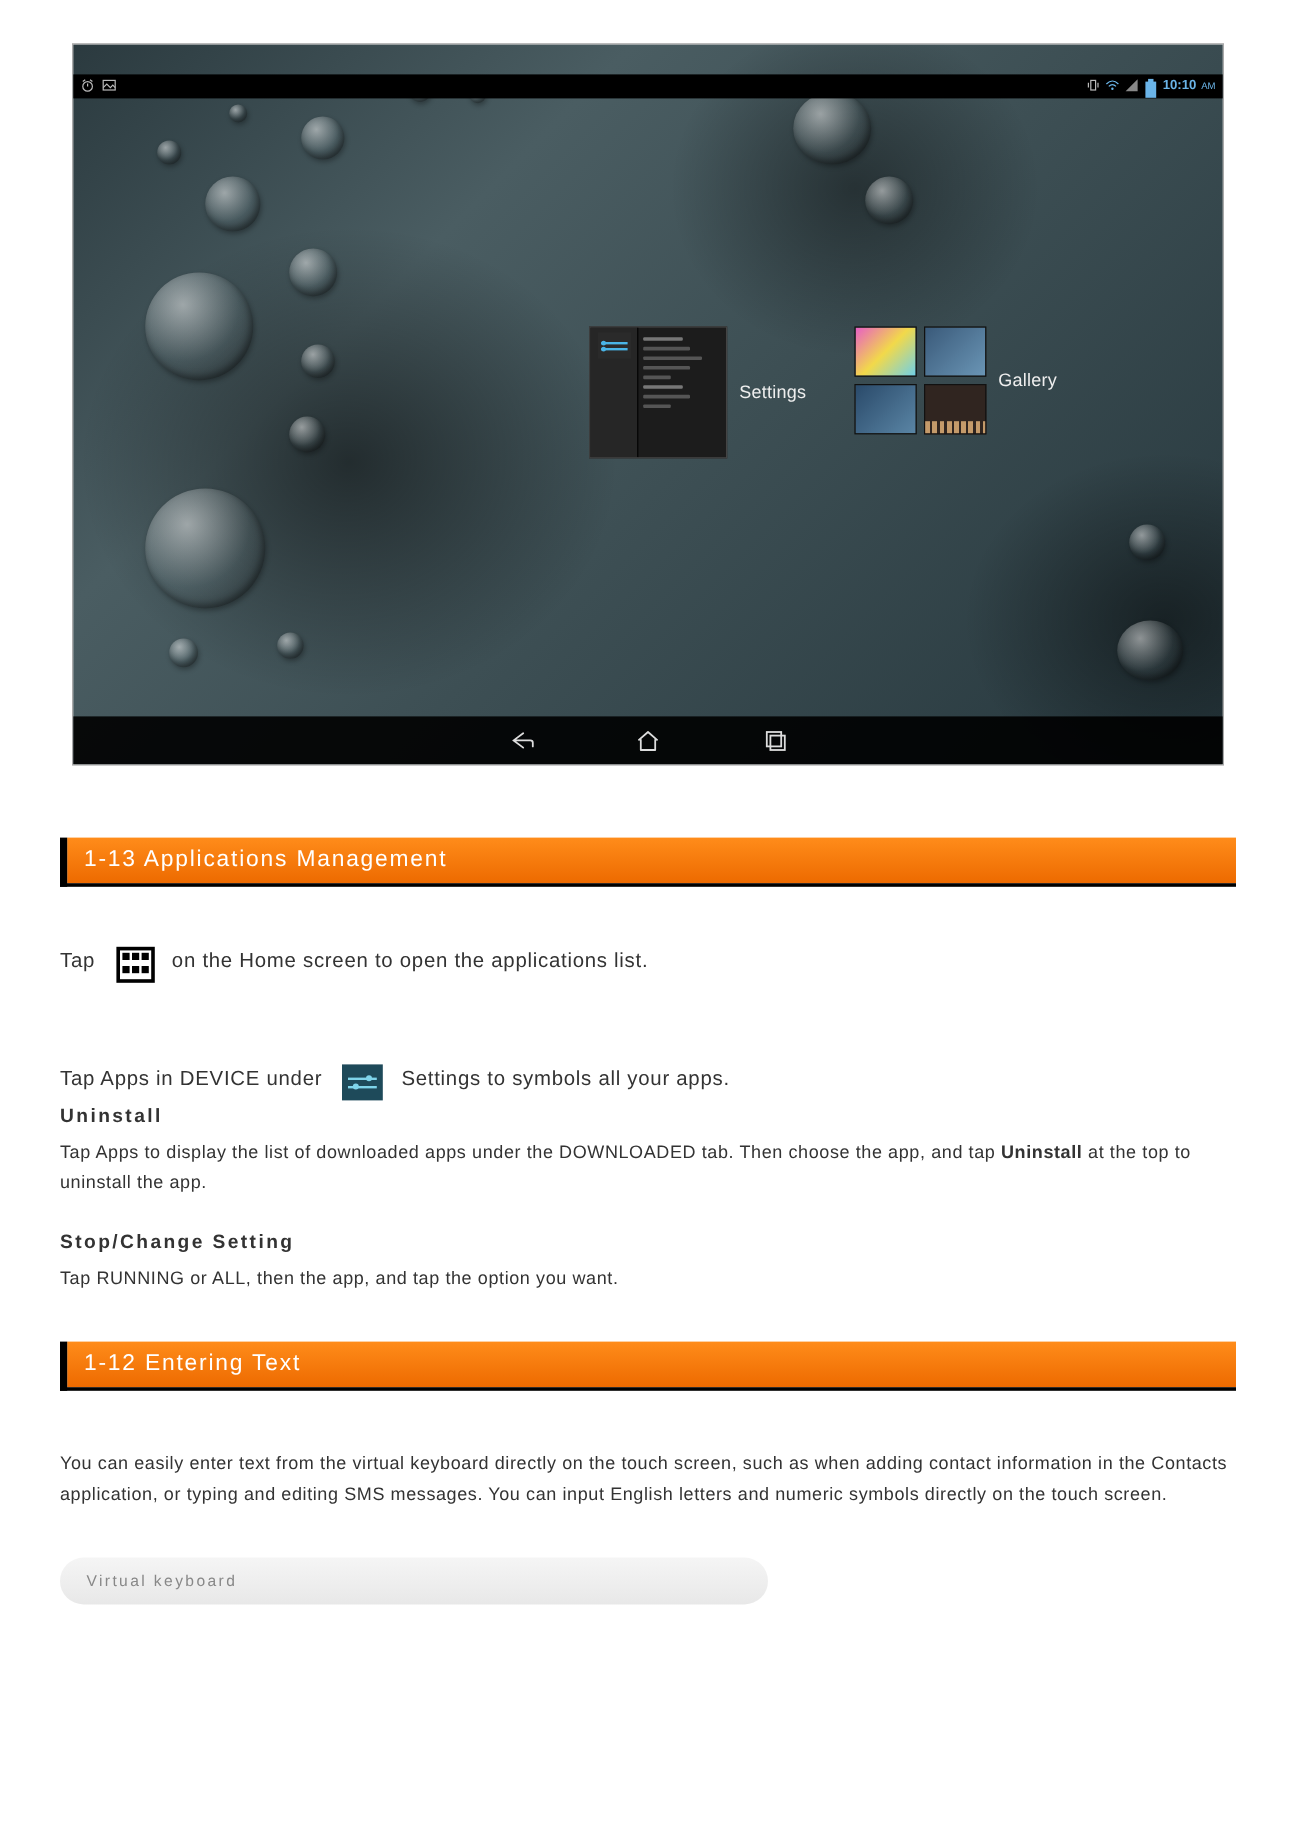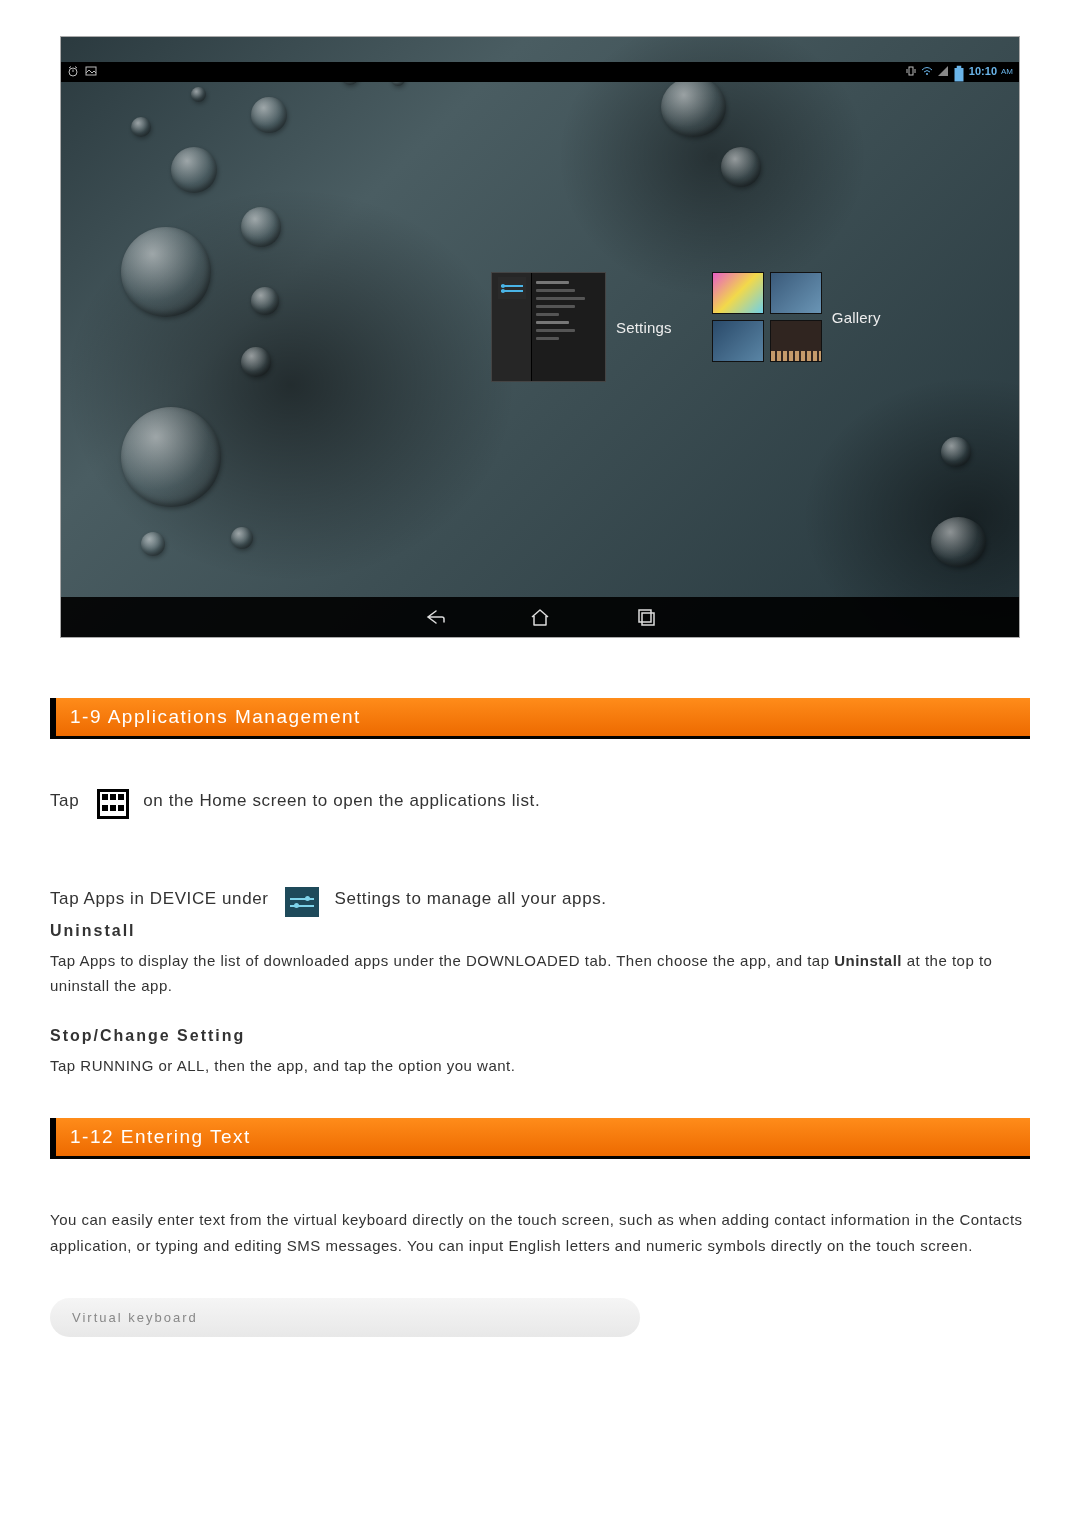--- a/index.html
+++ b/index.html
@@ -221,21 +221,21 @@
     <div class="nav-icon">
       <svg viewBox="0 0 24 24" width="24" height="24">
           <rect x="5" y="5" width="12" height="12" fill="none" stroke="#ddd" stroke-width="1.5"></rect>
           <rect x="8" y="8" width="12" height="12" fill="none" stroke="#ddd" stroke-width="1.5"></rect>
         </svg>
     </div>
   </div>
 </div>
 
 <div class="section-header">
-  <span>1-9 Applications Management</span>
+  <span>1-13 Applications Management</span>
 </div>
 
 <div class="body-text inline-line">
   <span>Tap</span>
   <span class="apps-icon">
     <span></span>
       <span></span>
       <span></span>
       <span></span>
       <span></span>
@@ -243,21 +243,21 @@
   </span>
   <span>on the Home screen to open the applications list.</span>
 </div>
 
 <div class="body-text inline-line" style="margin-bottom:8px;">
   <span>Tap Apps in DEVICE under</span>
   <span class="settings-inline-icon">
     <span class="sl"></span>
       <span class="sl"></span>
   </span>
-  <span>Settings to manage all your apps.</span>
+  <span>Settings to symbols all your apps.</span>
 </div>
 
 <div class="subhead">Uninstall</div>
 
 <div class="para">
   <span>Tap Apps to display the list of downloaded apps under the DOWNLOADED tab. Then choose the app, and tap </span><span class="strong-word">Uninstall</span><span> at the top to uninstall the app.</span>
 </div>
 
 <div class="subhead">Stop/Change Setting</div>
 <div class="para" style="margin-bottom:40px;">Tap RUNNING or ALL, then the app, and tap the option you want.</div>

